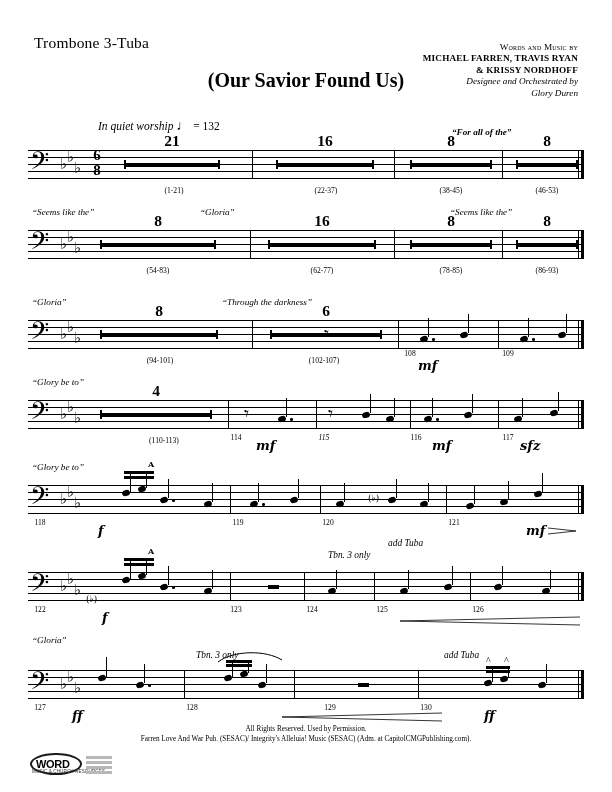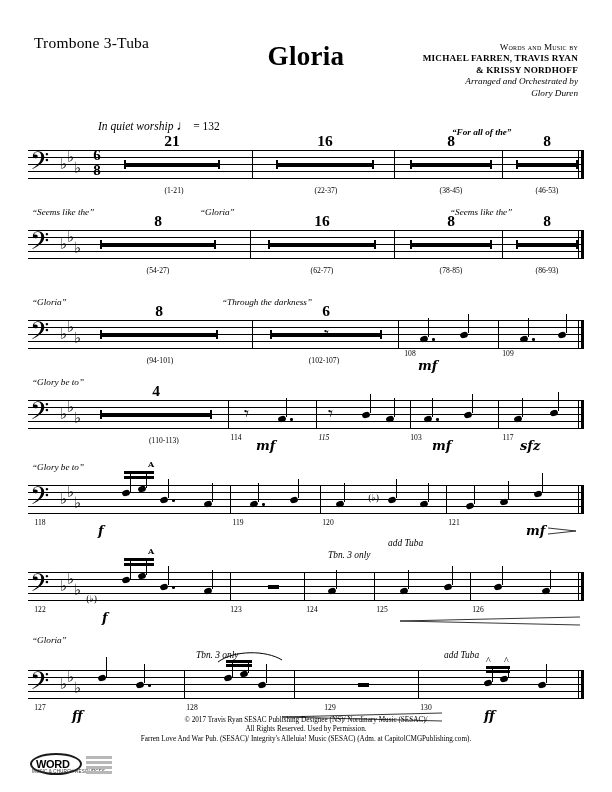--- a/index.html
+++ b/index.html
@@ -187,27 +187,27 @@
   }
 </style>
 </head>
 <body>
 
 <div class="page">
 
   <div class="hdr-instrument">Trombone 3-Tuba</div>
 
 
-  <div class="hdr-title">Gloria</div>
+  <div class="hdr-subtitle">(Our Savior Found Us)</div>
 
   <div class="hdr-credits">
     <div class="ln1">Words and Music by</div>
     <div class="bold">MICHAEL FARREN, TRAVIS RYAN</div>
     <div class="bold">&amp; KRISSY NORDHOFF</div>
-    <div class="ital">Arranged and Orchestrated by</div>
+    <div class="ital">Designee and Orchestrated by</div>
     <div class="ital">Glory Duren</div>
   </div>
 
   <div class="tempo">
     <span>In quiet worship</span>
     <span class="note">♩</span>
     <span class="eq">= 132</span>
   </div>
 
   <div class="system" style="top:150px;">
@@ -315,21 +315,21 @@
         <div class="cap l"></div>
           <div class="bar"></div>
           <div class="cap r"></div>
       </div>
       <div class="mrnum" style="left:488px; width:62px;">8</div>
       <div class="endbar" style="right:0;">
           <div class="n"></div>
           <div class="t"></div>
         </div>
     </div>
-    <div class="mnum" style="left:100px; top:36px; width:60px;">(54-27)</div>
+    <div class="mnum" style="left:100px; top:36px; width:60px;">(54-83)</div>
     <div class="mnum" style="left:264px; top:36px; width:60px;">(62-77)</div>
     <div class="mnum" style="left:393px; top:36px; width:60px;">(78-85)</div>
     <div class="mnum" style="left:489px; top:36px; width:60px;">(86-93)</div>
   </div>
 
   <div class="system" style="top:320px;">
     <div class="cue" style="left:4px; top:-23px;">“Gloria”</div>
     <div class="cue" style="left:194px; top:-23px;">“Through the darkness”</div>
     <div class="staff">
       <div class="line l0"></div>
@@ -432,21 +432,21 @@
       <div class="notehead" style="left:522px; top:10px;"></div>
       <div class="stem" style="left:530px; top:-8px; height:19px;"></div>
       <div class="endbar" style="right:0;">
           <div class="n"></div>
           <div class="t"></div>
         </div>
     </div>
     <div class="mnum" style="left:100px; top:36px; width:72px;">(110-113)</div>
     <div class="mnum" style="left:196px; top:33px; width:24px;">114</div>
     <div class="mnum" style="left:284px; top:33px; width:24px;font-style:italic;">115</div>
-    <div class="mnum" style="left:376px; top:33px; width:24px;">103</div>
+    <div class="mnum" style="left:376px; top:33px; width:24px;">116</div>
     <div class="mnum" style="left:468px; top:33px; width:24px;">117</div>
     <div class="dyn" style="left:228px; top:38px;">mf</div>
     <div class="dyn" style="left:404px; top:38px;">mf</div>
     <div class="dyn" style="left:492px; top:38px;">sfz</div>
   </div>
 
   <div class="system" style="top:485px;">
     <div class="cue" style="left:4px; top:-23px;">“Glory be to”</div>
     <div class="staff">
       <div class="line l0"></div>
@@ -648,21 +648,20 @@
     <div class="dyn" style="left:456px; top:50px;">ff</div>
     <div class="hair" style="left:254px; top:54px;">
       <svg width="160" height="10" viewBox="0 0 160 10">
           <path d="M0,5 L160,1" stroke="#000" stroke-width="0.8" fill="none"></path>
           <path d="M0,5 L160,9" stroke="#000" stroke-width="0.8" fill="none"></path>
         </svg>
     </div>
   </div>
 
   <div class="copyright">
-    <div>© 2017 Travis Ryan SESAC Publishing Designee (NS)/ Nordinary Music (SESAC)/</div>
     <div>All Rights Reserved. Used by Permission.</div>
     <div>Farren Love And War Pub. (SESAC)/ Integrity's Alleluia! Music (SESAC) (Adm. at CapitolCMGPublishing.com).</div>
   </div>
 
   <div class="logo-left">
     <div class="wm-oval"></div>
     <div class="wm-word">WORD</div>
     <div class="wm-sub">MUSIC &amp; CHURCH RESOURCES</div>
     <div class="wm-bars">
       <div style="width:26px;"></div>

